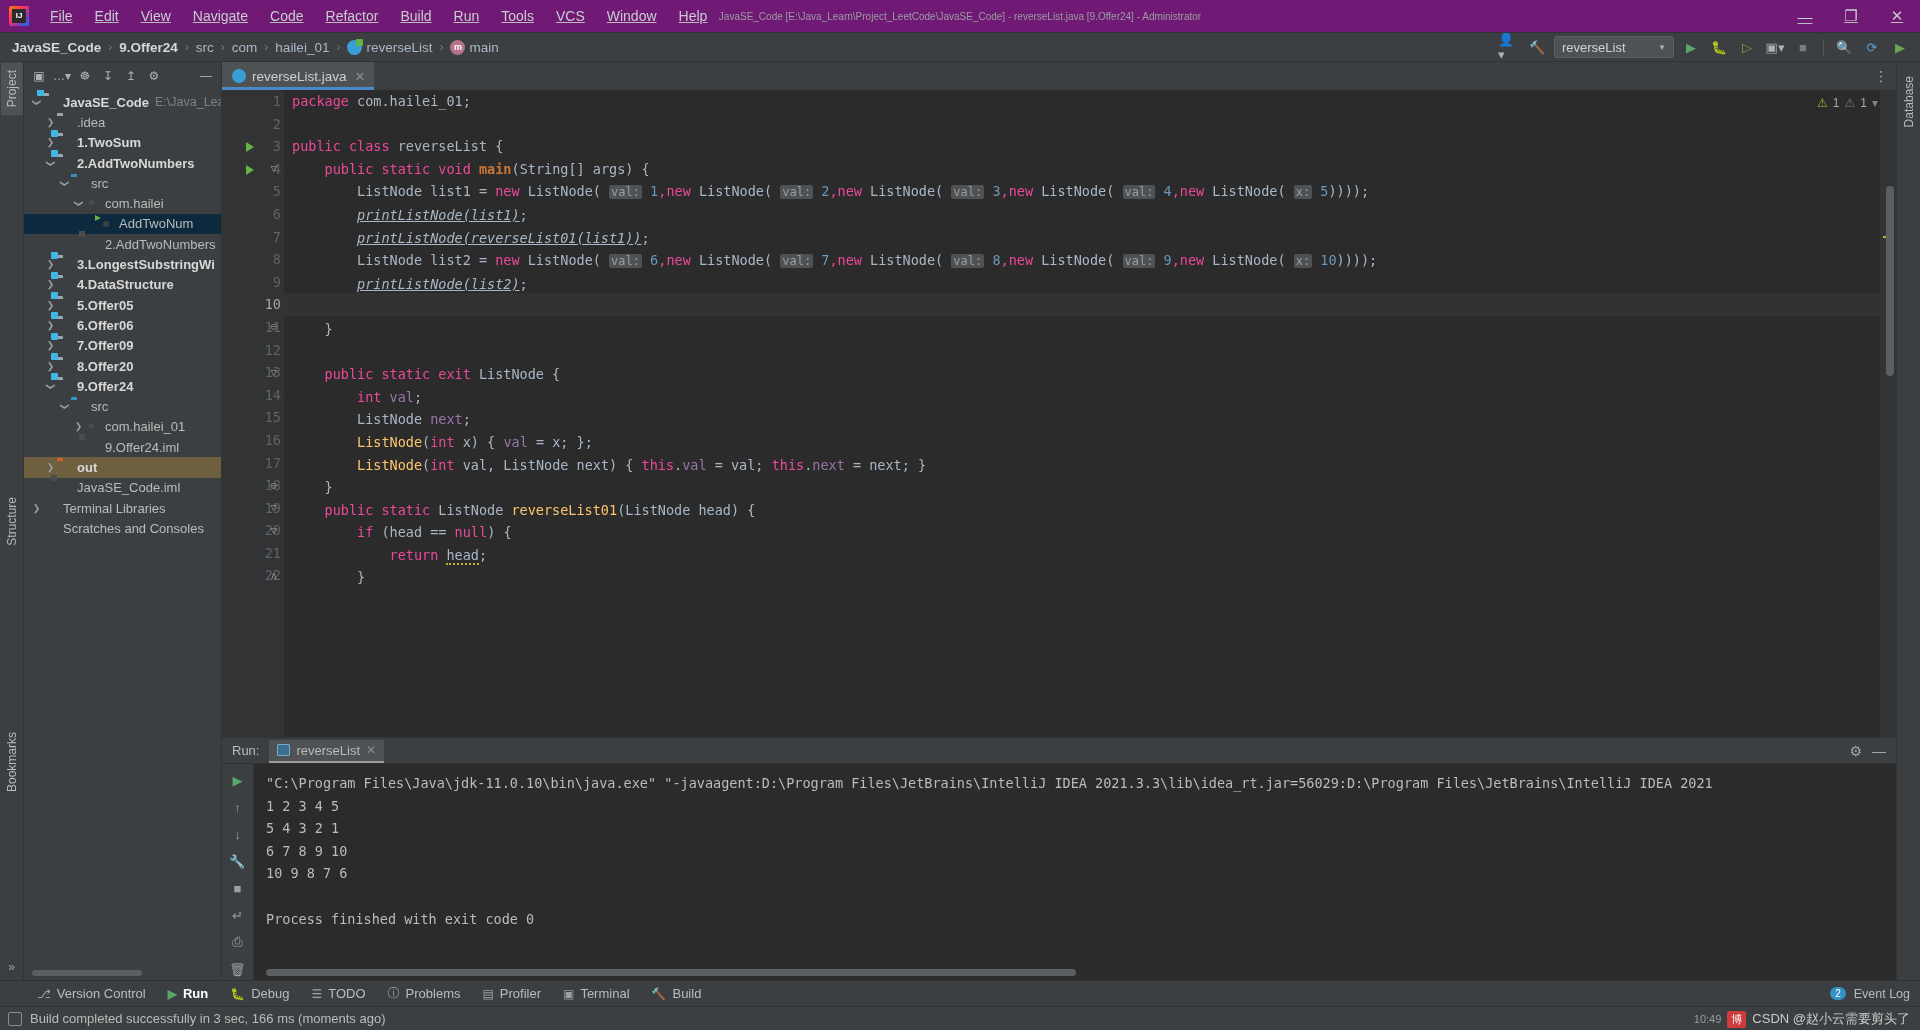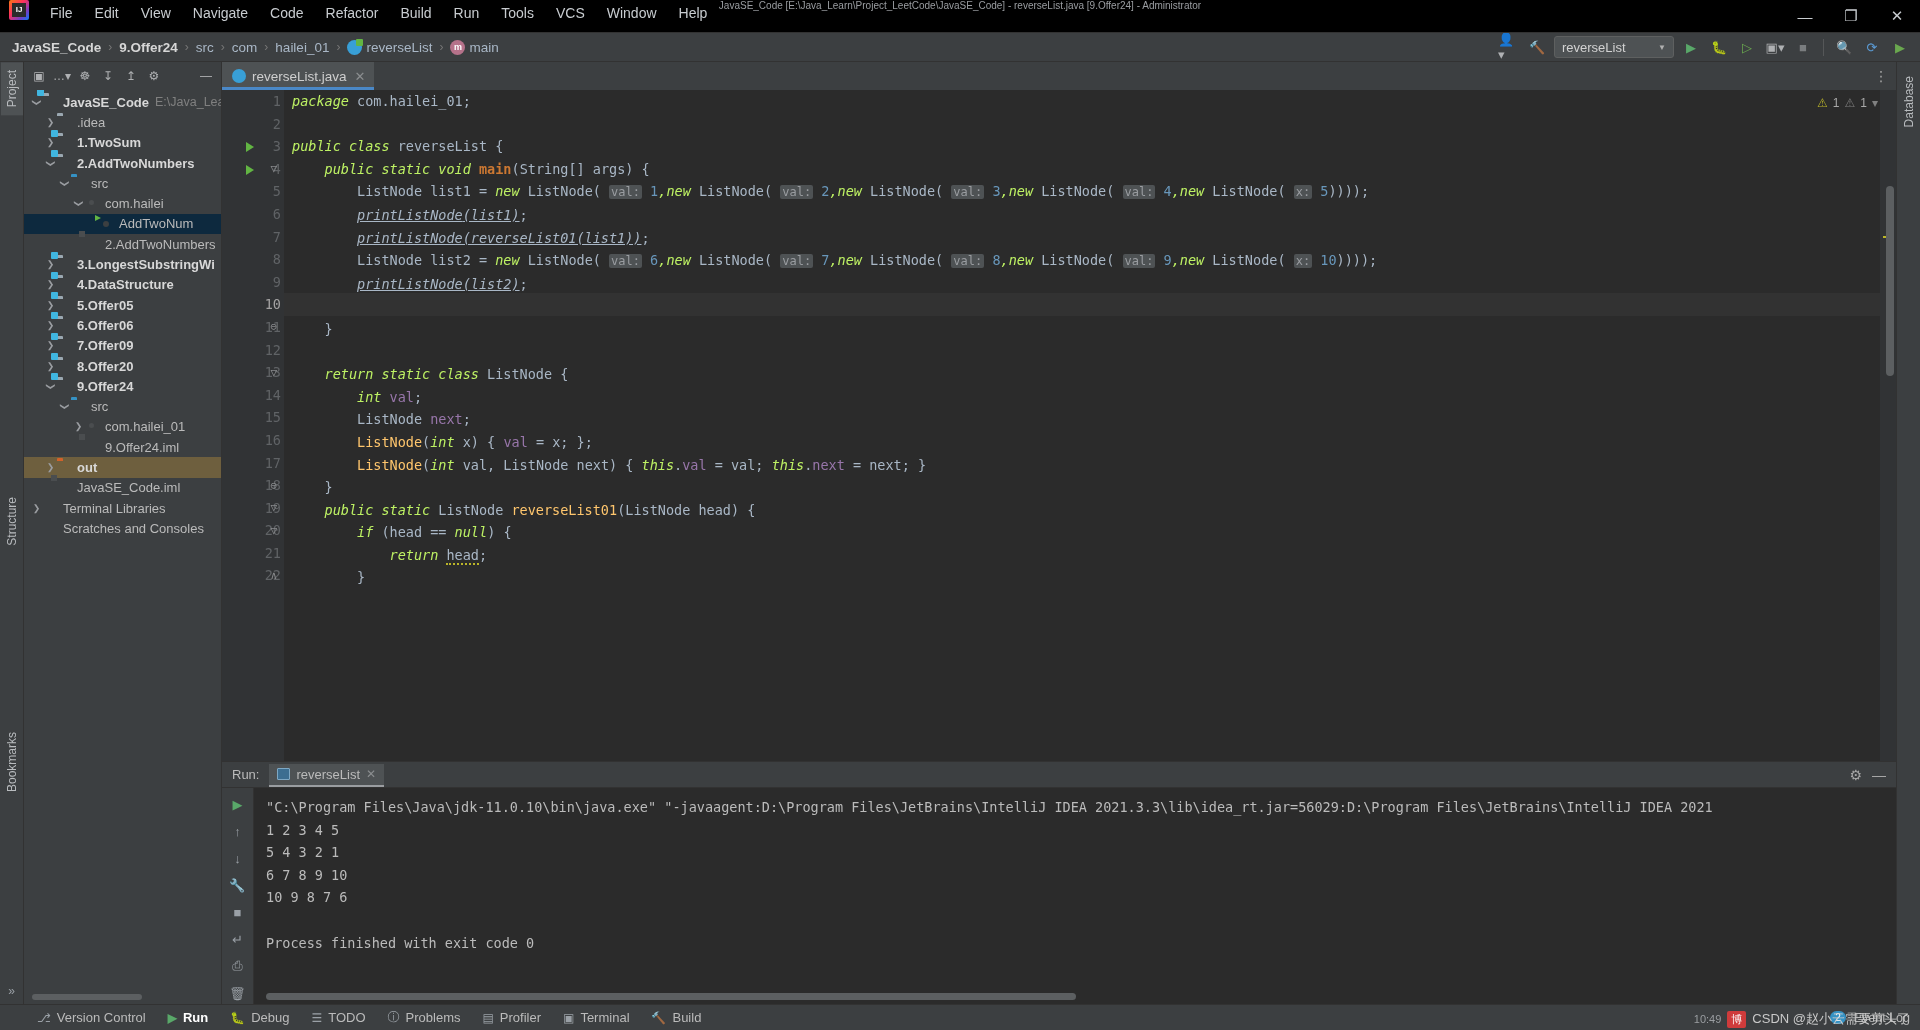--- a/index.html
+++ b/index.html
@@ -7,22 +7,22 @@
     width:1920px; height:1030px;
     background:#3c3f41;
     font-family:"Liberation Sans", sans-serif;
     color:#bbbbbb;
     overflow:hidden;
   }
   .ide { position:relative; width:1920px; height:1030px; display:flex; flex-direction:column; }
 
   
   .titlebar {
-    height:33px; background:#000000; display:flex; align-items:flex-start;
-    border-bottom:1px solid #323232; flex:0 0 33px; position:relative;
+    height:33px; background:#701a75; display:flex; align-items:center;
+    border-bottom:1px solid #323232; flex:0 0 33px; position:relative;text-decoration:underline;
   }
   .ij-logo { width:20px; height:20px; margin:0 10px 0 9px; position:relative; flex:0 0 20px;
      background:linear-gradient(135deg,#f97a12 0%,#fe315d 40%,#6e40c9 75%,#087cfa 100%);
      border-radius:2px; }
   .ij-logo::after{content:"IJ"; position:absolute; left:3px; top:3px; width:14px; height:14px;
      background:#2b2b2b; color:#fff; font-size:8px; font-weight:bold; line-height:14px; text-align:center;}
   .menubar { display:flex; align-items:center; gap:0; }
   .menu-item {
     padding:5px 11px; font-size:14px; color:#c8ccd0; cursor:default; white-space:nowrap;
   }
@@ -122,21 +122,21 @@
   .linenos { position:absolute; right:0; top:0; width:62px; }
   .ln { height:22.6px; line-height:22.6px; font-family:"DejaVu Sans Mono", monospace; font-size:13.5px;
      color:#606366; text-align:right; padding-right:3px; position:relative;}
   .ln.cur { color:#a4a3a3; }
   .ln .runmark { position:absolute; left:24px; top:7px; width:0;height:0;
      border-left:8px solid #62b543; border-top:5px solid transparent; border-bottom:5px solid transparent;}
   .ln .fold { position:absolute; left:44px; top:5.5px; width:11px; height:11px; color:#888a8c; font-size:11px; line-height:11px;}
   .code-area { flex:1 1 auto; position:relative; overflow:hidden; }
   pre.code { font-family:"DejaVu Sans Mono", monospace; font-size:13.5px; line-height:22.6px;
      color:#a9b7c6; margin:0; padding:0 0 0 8px; white-space:pre; }
-  .k  { color:#bef264;font-style:italic; }                  
+  .k  { color:#ec4899; }                  
   .kb { color:#cc7832; font-weight:bold;} 
   .num{ color:#6897bb; }
   .fn { color:#ffc66d; }
   .mi { color:#a9b7c6; font-style:italic;text-decoration:underline;}
   .fld2{ color:#9876aa; }
   .pun{ color:#a9b7c6; }
   .hint{ background:#4e5254; color:#9a9da1; border-radius:2px; padding:0 2px; font-size:12px;}
   .warnsq { border-bottom:2px dotted #bbb529; }
   .curline { position:absolute; left:0; right:0; height:22.6px; background:#323232; }
   .caret { display:inline-block; width:1px; height:16px; background:#d8d8d8; vertical-align:-3px;}
@@ -466,21 +466,21 @@
 <span class="k">public class</span> <span class="pun">reverseList {</span>
     <span class="k">public static</span> <span class="k">void</span> <span class="kb">main</span><span class="pun">(String[] args) {</span>
         ListNode list1 <span class="pun">=</span> <span class="k">new</span> ListNode<span class="pun">(</span> <span class="hint">val:</span> <span class="num">1</span><span class="k">,</span><span class="k">new</span> ListNode<span class="pun">(</span> <span class="hint">val:</span> <span class="num">2</span><span class="k">,</span><span class="k">new</span> ListNode<span class="pun">(</span> <span class="hint">val:</span> <span class="num">3</span><span class="k">,</span><span class="k">new</span> ListNode<span class="pun">(</span> <span class="hint">val:</span> <span class="num">4</span><span class="k">,</span><span class="k">new</span> ListNode<span class="pun">(</span> <span class="hint">x:</span> <span class="num">5</span><span class="pun">))));</span>
         <span class="mi">printListNode</span><span class="mi">(list1)</span><span class="pun">;</span>
         <span class="mi">printListNode(reverseList01(list1))</span><span class="pun">;</span>
         ListNode list2 <span class="pun">=</span> <span class="k">new</span> ListNode<span class="pun">(</span> <span class="hint">val:</span> <span class="num">6</span><span class="k">,</span><span class="k">new</span> ListNode<span class="pun">(</span> <span class="hint">val:</span> <span class="num">7</span><span class="k">,</span><span class="k">new</span> ListNode<span class="pun">(</span> <span class="hint">val:</span> <span class="num">8</span><span class="k">,</span><span class="k">new</span> ListNode<span class="pun">(</span> <span class="hint">val:</span> <span class="num">9</span><span class="k">,</span><span class="k">new</span> ListNode<span class="pun">(</span> <span class="hint">x:</span> <span class="num">10</span><span class="pun">))));</span>
         <span class="mi">printListNode(list2)</span><span class="pun">;</span>
         <span class="mi">printListNode(reverseList02(list2))</span><span class="pun">;</span><span class="caret"></span>
     <span class="pun">}</span>
 
-    <span class="k">return static class</span> <span class="pun">ListNode {</span>
+    <span class="k">public static exit</span> <span class="pun">ListNode {</span>
         <span class="k">int</span> <span class="fld2">val</span><span class="pun">;</span>
         ListNode <span class="fld2">next</span><span class="pun">;</span>
         <span class="fn">ListNode</span><span class="pun">(</span><span class="k">int</span> x<span class="pun">) { </span><span class="fld2">val</span> <span class="pun">= x; };</span>
         <span class="fn">ListNode</span><span class="pun">(</span><span class="k">int</span> val<span class="pun">, ListNode next) { </span><span class="k">this</span><span class="pun">.</span><span class="fld2">val</span> <span class="pun">= val; </span><span class="k">this</span><span class="pun">.</span><span class="fld2">next</span> <span class="pun">= next; }</span>
     <span class="pun">}</span>
     <span class="k">public static</span> ListNode <span class="fn">reverseList01</span><span class="pun">(ListNode head) {</span>
         <span class="k">if</span> <span class="pun">(head ==</span> <span class="k">null</span><span class="pun">) {</span>
             <span class="k">return</span> <span class="warnsq">head</span><span class="pun">;</span>
         <span class="pun">}</span>
 </pre>
@@ -578,20 +578,24 @@
       <div class="btab">
         <span class="bi">🔨</span>
         <span>Build</span>
       </div>
       <div class="bottom-right">
       <span class="evt-badge">2</span>
       <span>Event Log</span>
     </div>
   </div>
 
+  <div class="statusbar">
+    <span class="sb-ico"></span>
+    <span>Build completed successfully in 3 sec, 166 ms (moments ago)</span>
+  </div>
 
   <div class="watermark">
     <span class="wm-time">10:49</span>
     <span class="wm-badge">博</span>
     <span>CSDN @赵小云需要剪头了</span>
   </div>
 
 </div>
 
 </body></html>

